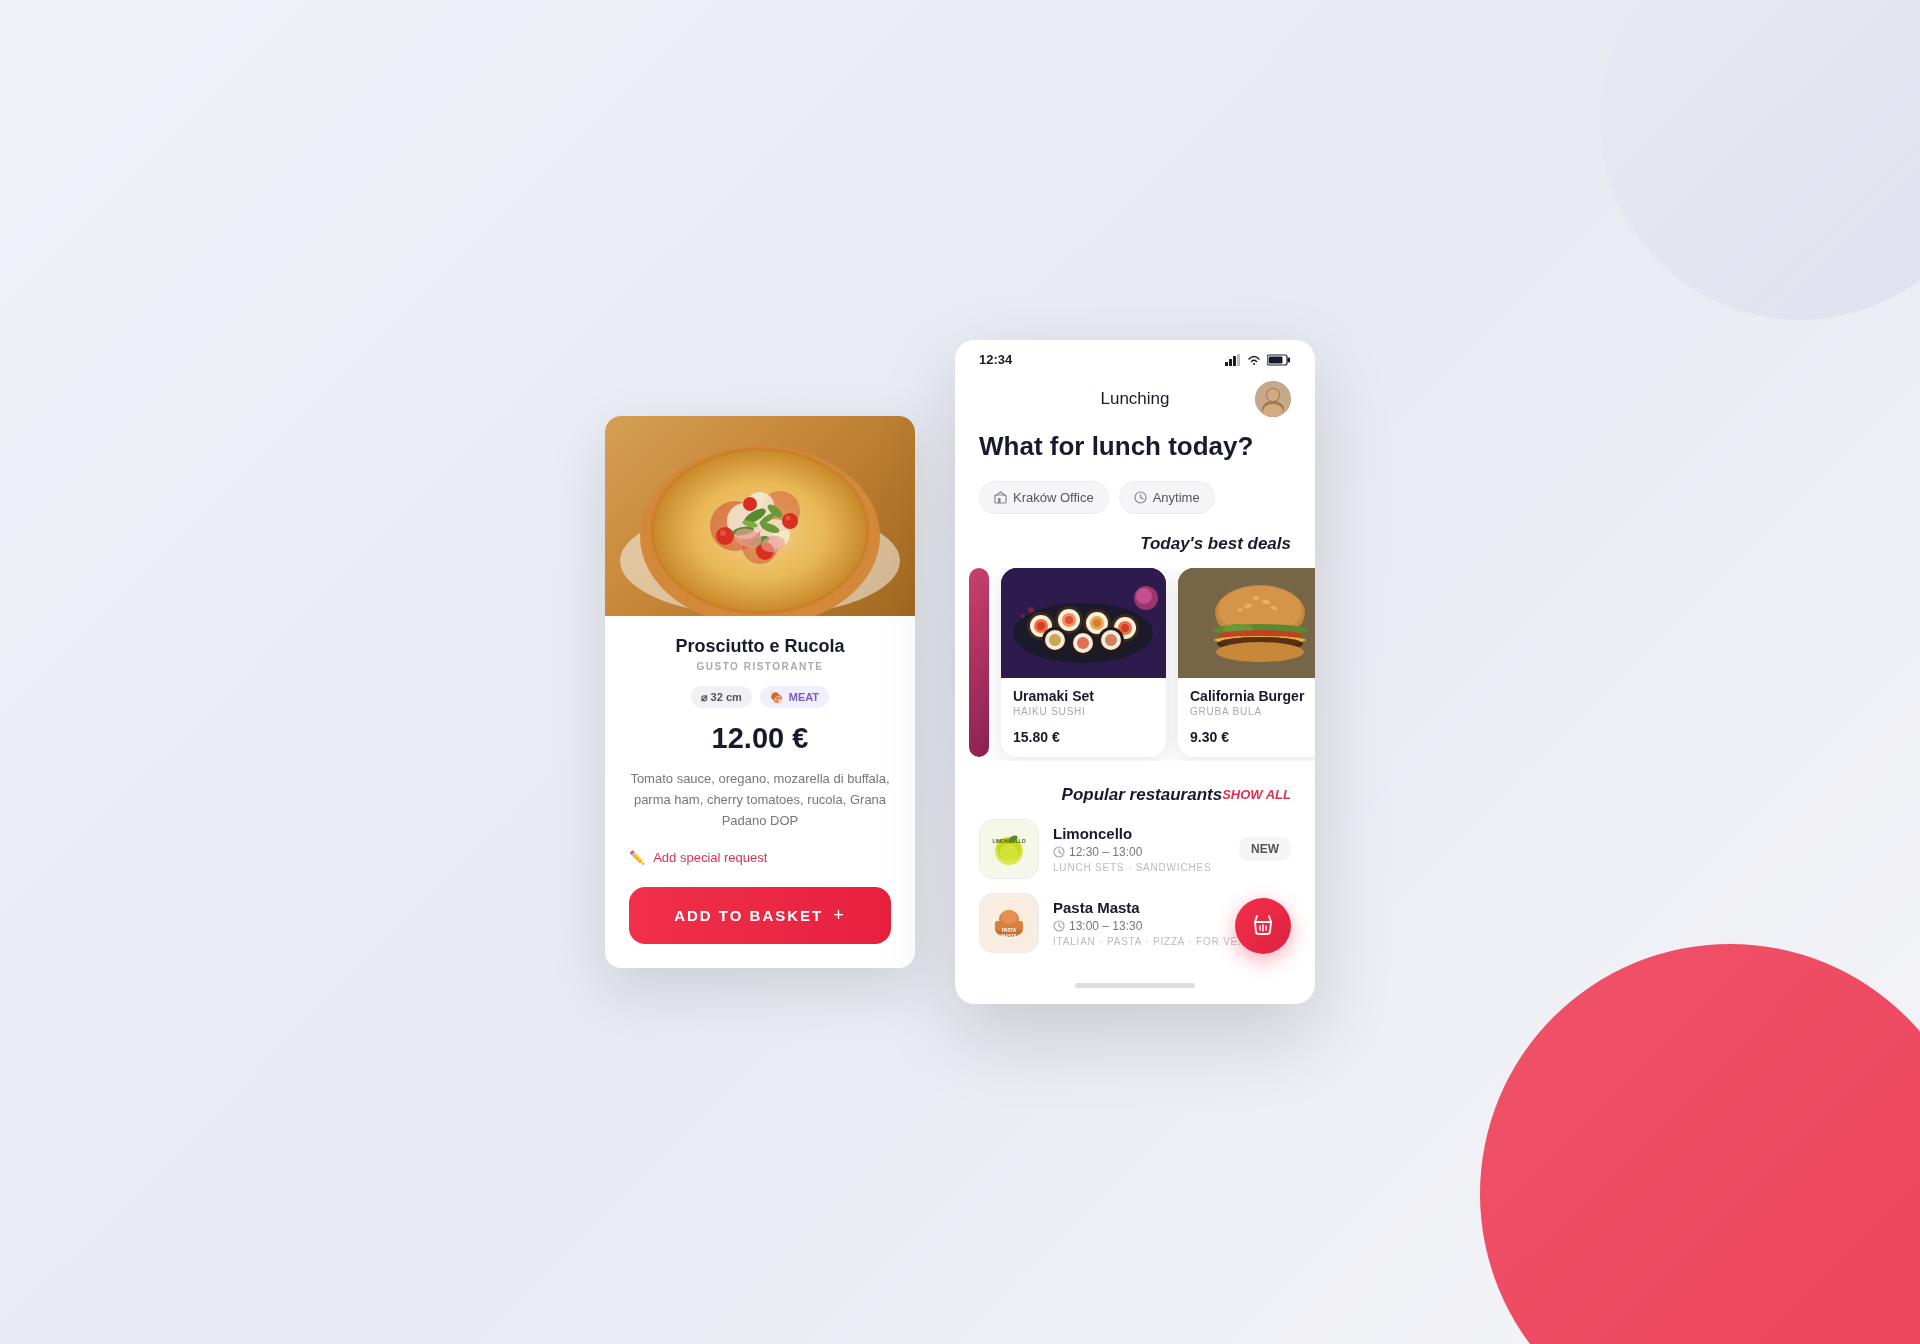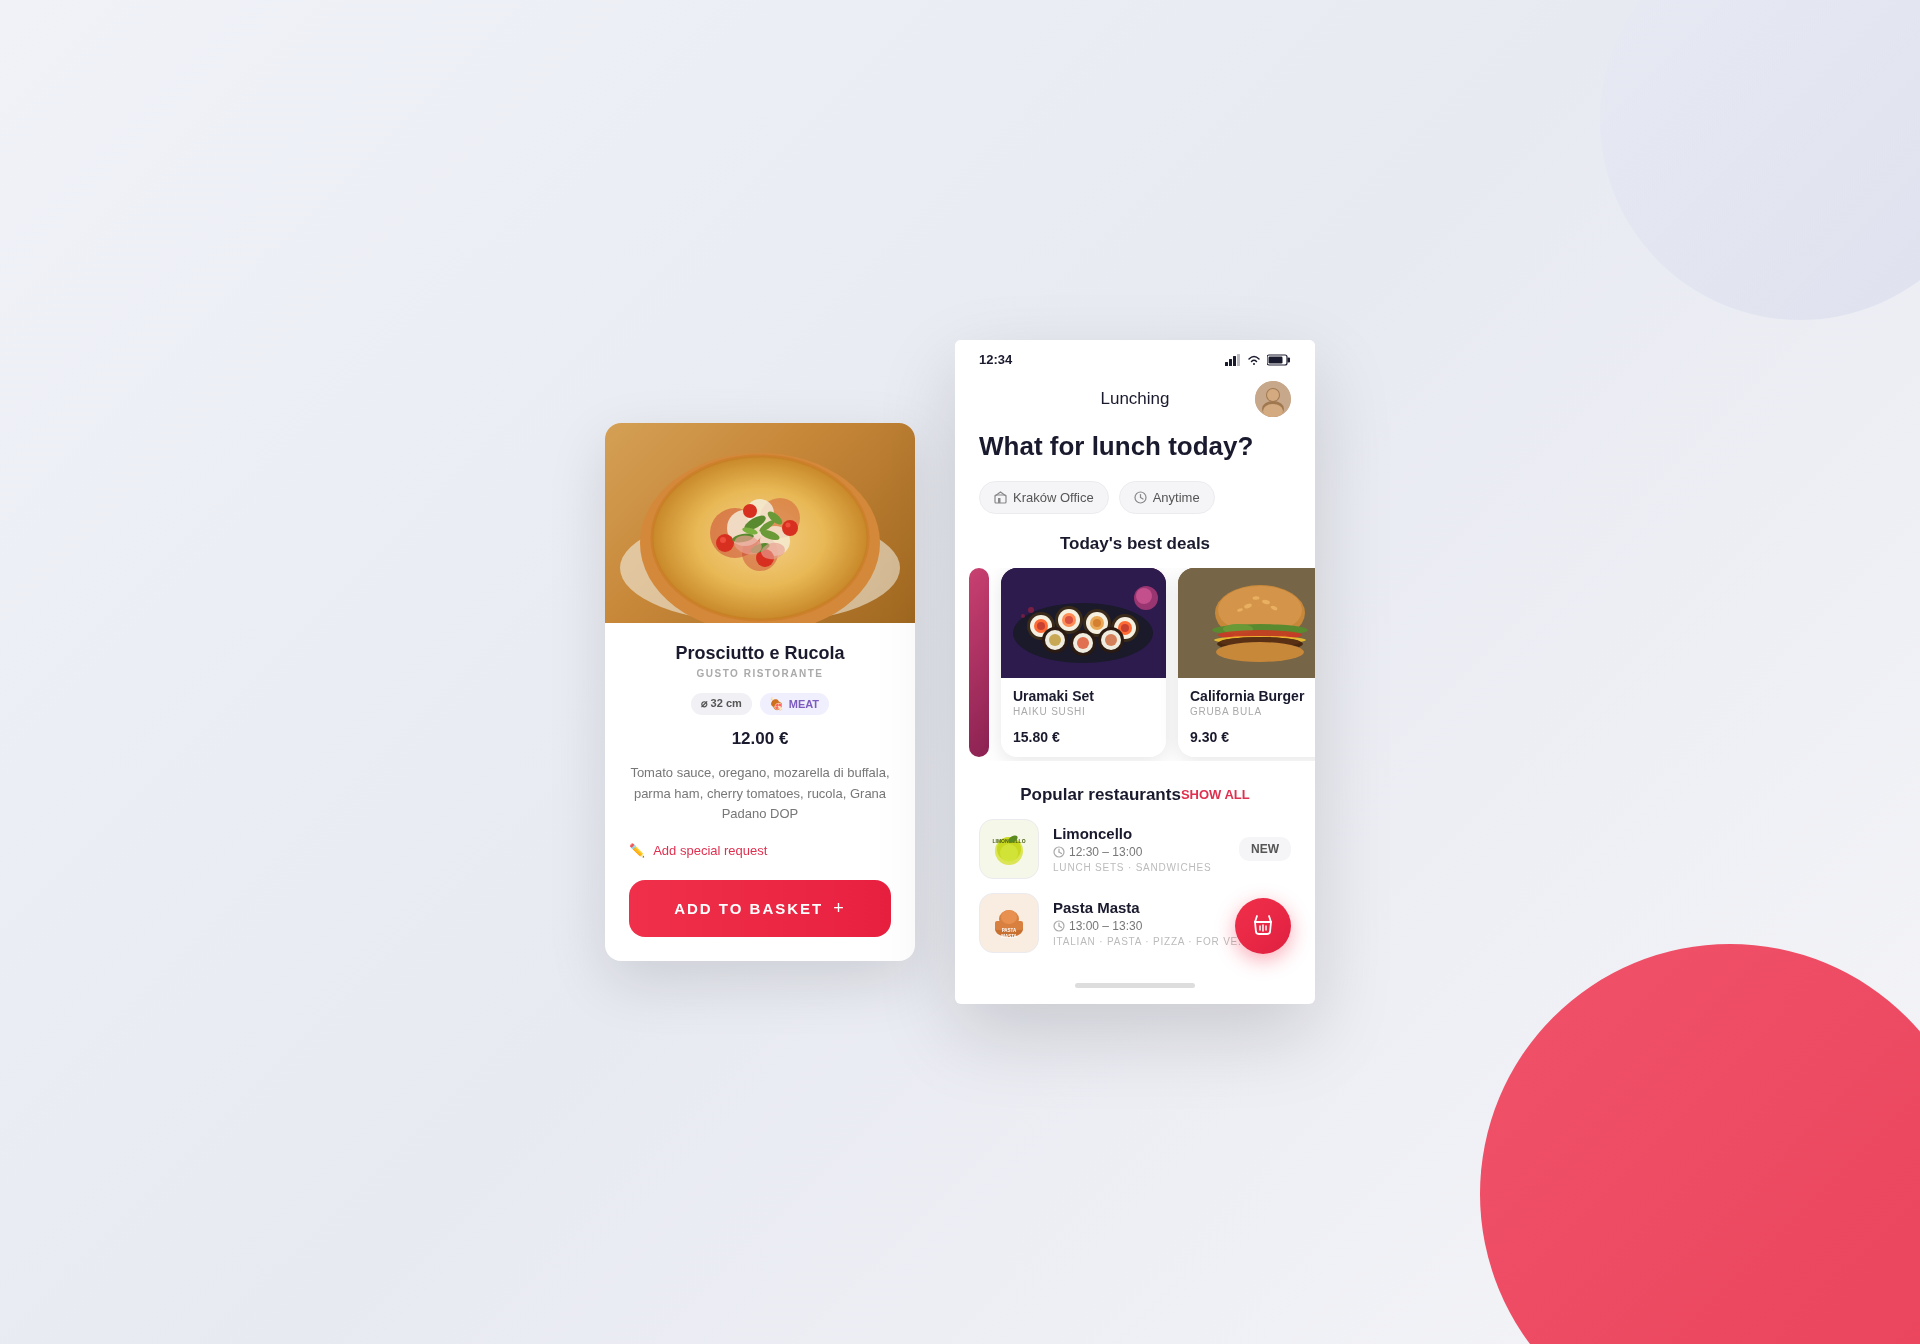--- a/index.html
+++ b/index.html
@@ -106,21 +106,21 @@
     .tag-size {
       background: #f0f0f5;
       color: #555;
     }
     .tag-meat {
       background: #f0effe;
       color: #7c5cbf;
     }
     .pizza-price {
       text-align: center;
-      font-size: 17px;
+      font-size: 29px;
       font-weight: 700;
       color: #1a1a2e;
       margin-bottom: 14px;
     }
     .pizza-description {
       font-size: 13px;
       color: #777;
       line-height: 1.6;
       text-align: center;
       margin-bottom: 18px;
@@ -149,21 +149,21 @@
       display: flex;
       align-items: center;
       justify-content: center;
       gap: 10px;
     }
 
     
     .phone-frame {
       width: 360px;
       background: #fff;
-      border-radius: 6px;
+      border-radius: 20px;
       box-shadow: 0 30px 80px rgba(0,0,0,0.15);
       overflow: hidden;
       padding: 0;
       position: relative;
     }
     .phone-notch-bar {
       background: #fff;
       padding: 12px 24px 8px;
       display: flex;
       align-items: center;
@@ -258,22 +258,23 @@
       background: #f5f5f8;
       border-radius: 20px;
       font-size: 13px;
       color: #555;
       cursor: pointer;
       border: 1px solid #ebebef;
     }
     .section-header {
       display: flex;
       align-items: center;
-      justify-content: center;
+      justify-content: flex-end;
       margin-bottom: 14px;
+      font-style: italic;
     }
     .section-title {
       font-size: 17px;
       font-weight: 700;
       color: #1a1a2e;
     }
     .show-all-link {
       font-size: 13px;
       font-weight: 700;
       color: #e03050;

